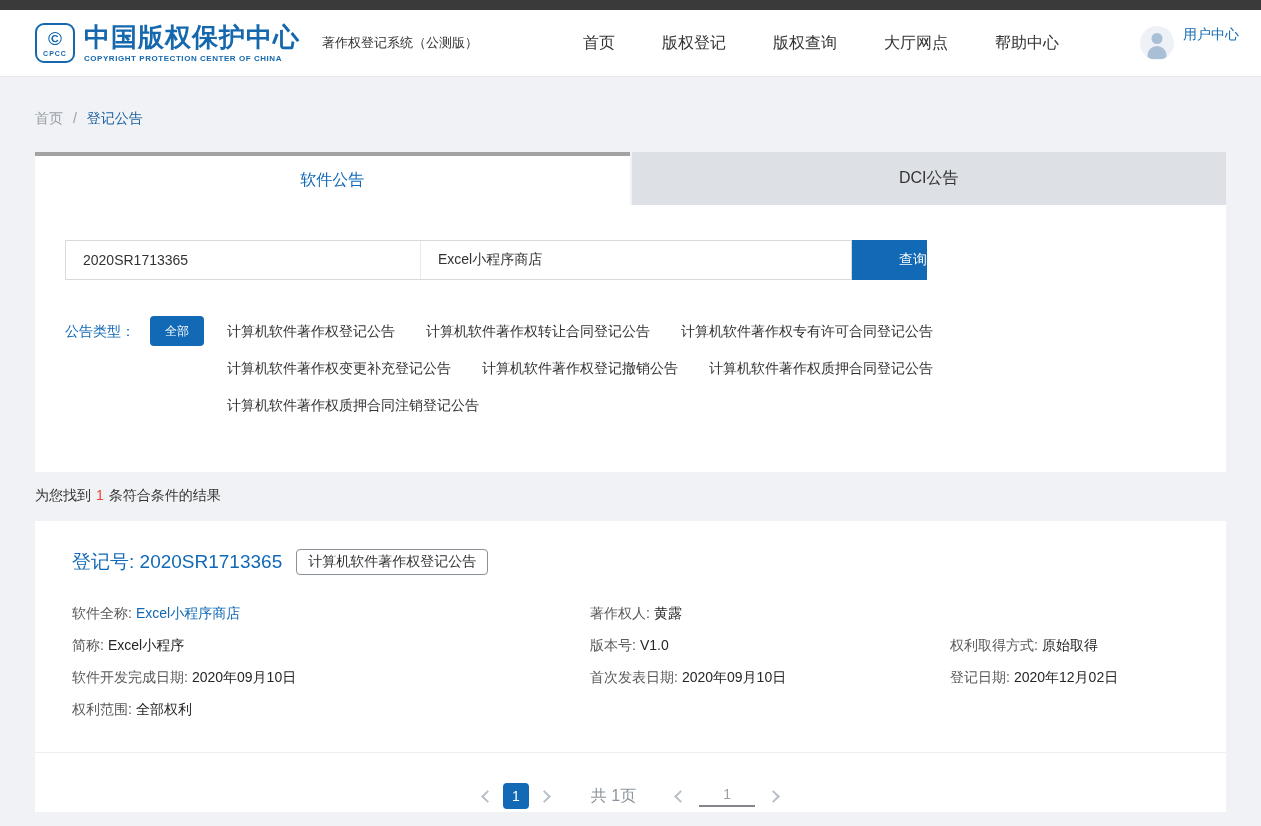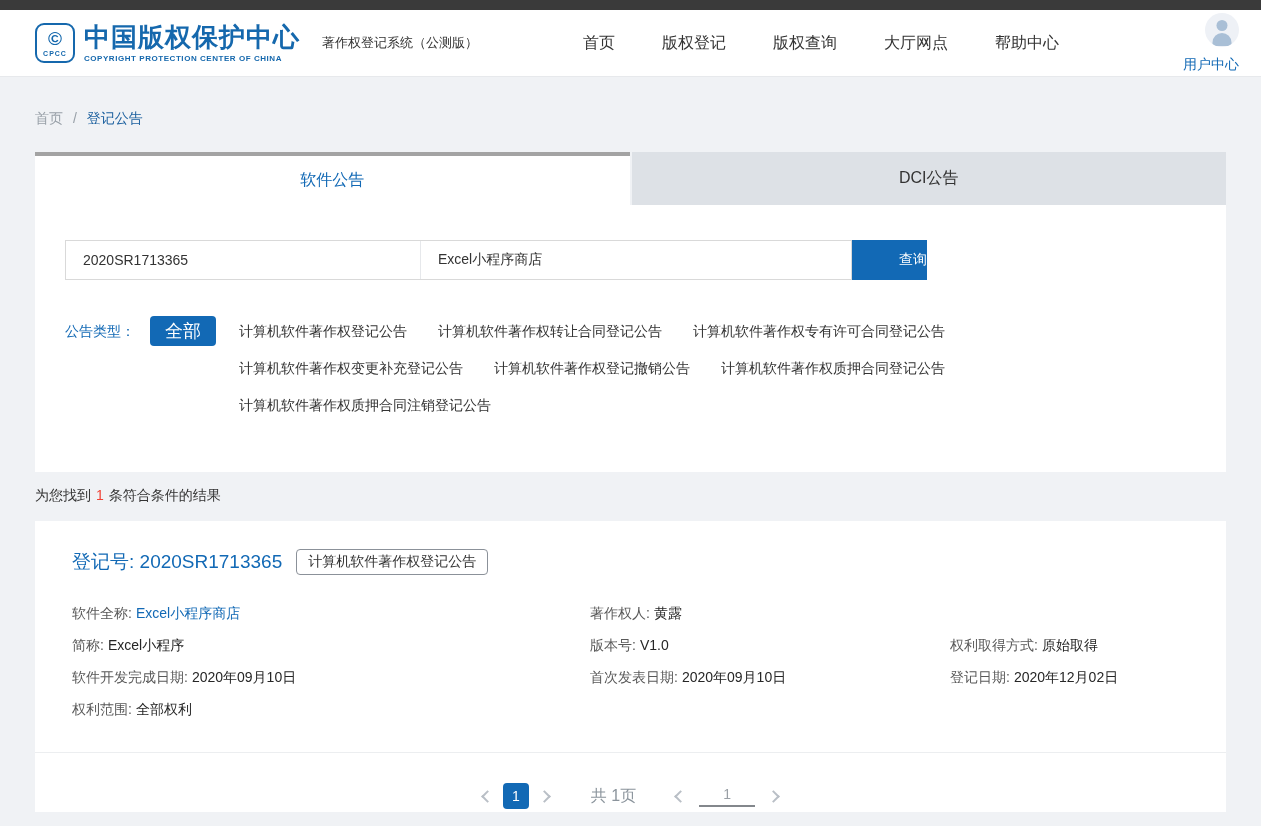--- a/index.html
+++ b/index.html
@@ -13,21 +13,21 @@
   .header { height:67px; background:#fff; border-bottom:1px solid #e7e9ec; display:flex; align-items:center; padding:0 22px 0 35px; }
   .logo { display:flex; align-items:center; gap:9px; cursor:pointer; }
   .logo-icon { width:40px; height:40px; border:2px solid #1568ad; border-radius:9px; color:#1568ad; display:flex; flex-direction:column; align-items:center; justify-content:center; line-height:1; }
   .logo-icon .c { font-size:19px; font-weight:bold; }
   .logo-icon .cpcc { font-size:7px; font-weight:bold; letter-spacing:1px; margin-top:2px; }
   .logo-text .cn { font-size:26px; font-weight:bold; color:#1568ad; letter-spacing:1px; line-height:1; }
   .logo-text .en { font-size:8px; font-weight:bold; color:#1568ad; letter-spacing:0.55px; margin-top:4px; }
   .sys-title { font-size:13px; color:#333; margin-left:22px; white-space:nowrap; }
   .nav { display:flex; gap:47px; margin-left:105px; font-size:16px; color:#333; white-space:nowrap; }
   .nav span { cursor:pointer; }
-  .user { margin-left:auto; display:flex; align-items:flex-end; gap:9px; cursor:pointer;flex-direction:column; }
+  .user { margin-left:auto; display:flex; align-items:flex-start; gap:9px; cursor:pointer; }
   .avatar { width:34px; height:34px; border-radius:50%; background:#eef1f6; position:relative; overflow:hidden; }
   .avatar .head { position:absolute; top:7px; left:50%; transform:translateX(-50%); width:11px; height:11px; border-radius:50%; background:#a9bfd6; }
   .avatar .torso { position:absolute; top:20px; left:50%; transform:translateX(-50%); width:19px; height:13px; border-radius:10px 10px 0 0; background:#a9bfd6; }
   .user-label { color:#1269b5; font-size:14px; }
 
   
   .breadcrumb { margin:0 35px; padding:33px 0 24px; font-size:14px; }
   .bc-home { color:#98a0a8; cursor:pointer; }
   .bc-sep { color:#98a0a8; margin:0 6px; }
   .bc-cur { color:#1a5f9e; }
@@ -42,21 +42,21 @@
   .search-row { display:flex; height:40px; }
   .search-box { display:flex; width:787px; border:1px solid #d9d9d9; background:#fff; }
   .search-box input { border:none; outline:none; font-size:14px; color:#333; font-family:inherit; padding:0 17px; background:transparent; }
   .inp1 { width:354px; }
   .vdiv { width:1px; background:#e6e8eb; }
   .inp2 { flex:1; }
   .search-btn { width:75px; background:#1269b5; color:#fff; font-size:14px; border:none; cursor:pointer; font-family:inherit;text-align:right; }
 
   .filters { margin-top:36px; display:flex; align-items:flex-start; }
   .filters-label { color:#1269b5; font-size:14px; line-height:30px; width:85px; flex:none; }
-  .chip { background:#1269b5; color:#fff; border-radius:4px; height:30px; line-height:30px; padding:0 15px; font-size:18px; margin-right:23px; flex:none; cursor:pointer; }
+  .chip { background:#1269b5; color:#fff; border-radius:4px; height:30px; line-height:30px; padding:0 15px; font-size:12px; margin-right:23px; flex:none; cursor:pointer; }
   .filter-rows { flex:1; }
   .filter-row { display:flex; gap:31px; font-size:14px; color:#333; line-height:30px; }
   .filter-row + .filter-row { margin-top:7px; }
   .filter-row span { cursor:pointer; white-space:nowrap; }
 
   
   .count-strip { margin:0 35px; padding:15px 0 16px; font-size:14px; color:#333; }
   .count-num { color:#f04134; margin:0 5px; }
 
   

